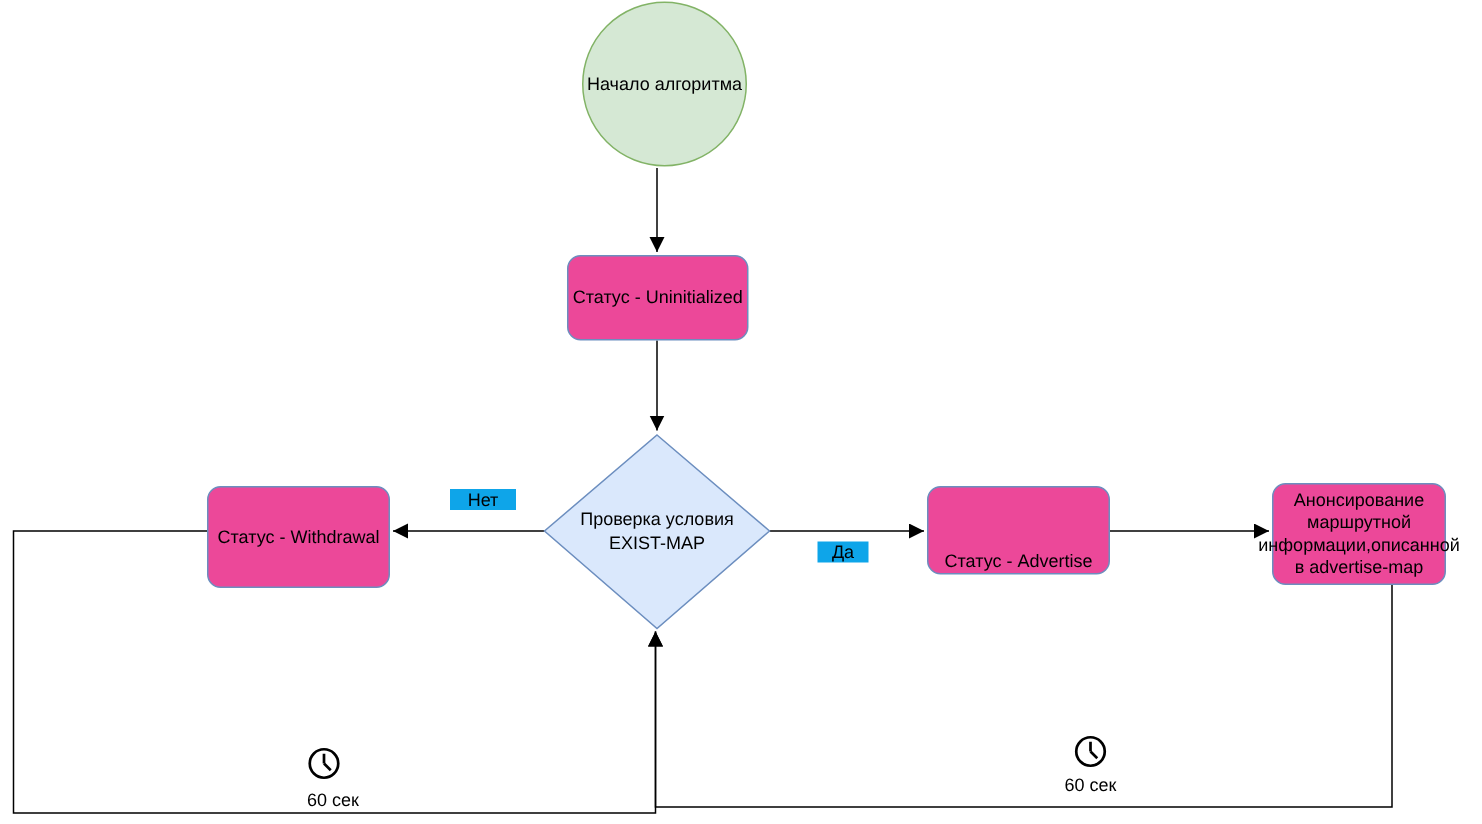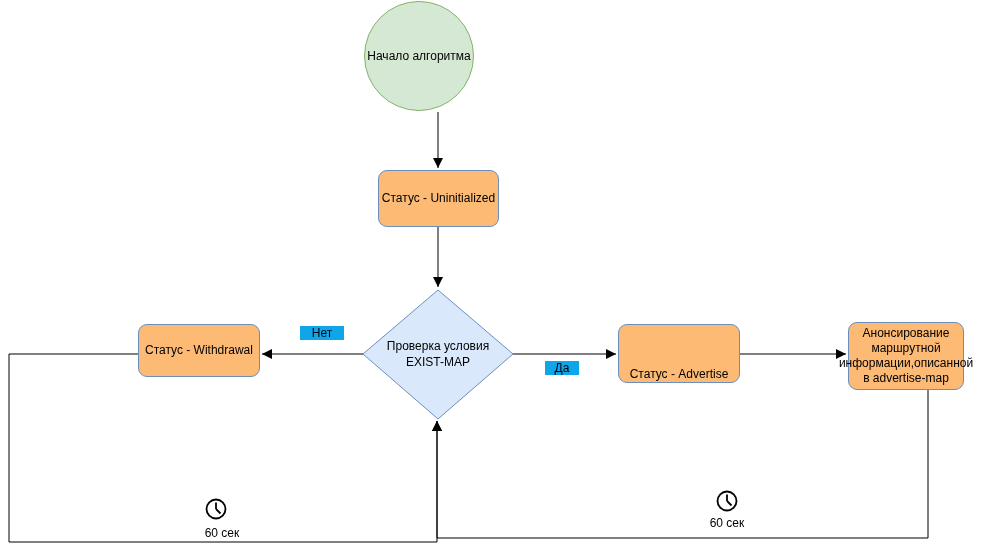--- a/index.html
+++ b/index.html
@@ -21,32 +21,32 @@
   .node {
     position: absolute;
     display: flex;
     align-items: center;
     justify-content: center;
     text-align: center;
     box-sizing: border-box;
     line-height: 15px;
   }
   .node-blue {
-    background: #fdba74;
+    background: #ec4899;
     border: 1px solid #6c8ebf;
     border-radius: 9px;
   }
   .node-start {
     background: #d5e8d4;
     border: 1px solid #82b366;
     border-radius: 50%;
   }
-  .node-start      { left: 364px; top: 1px;   width: 110px; height: 110px; }
+  .node-start      { left: 388px; top: 1px;   width: 110px; height: 110px; }
   .node-uninit     { left: 378px; top: 170px; width: 121px; height: 57px; }
-  .node-withdrawal { left: 138px; top: 324px; width: 122px; height: 53px; }
+  .node-withdrawal { left: 138px; top: 324px; width: 122px; height: 68px; }
   .node-advertise  { left: 618px; top: 324px; width: 122px; height: 59px; align-items: flex-end; }
   .node-advmap     { left: 848px; top: 322px; width: 116px; height: 68px; padding: 2px; }
   .diamond-label {
     position: absolute;
     left: 368px; top: 330px;
     width: 140px; height: 48px;
     display: flex;
     align-items: center;
     justify-content: center;
     text-align: center;

